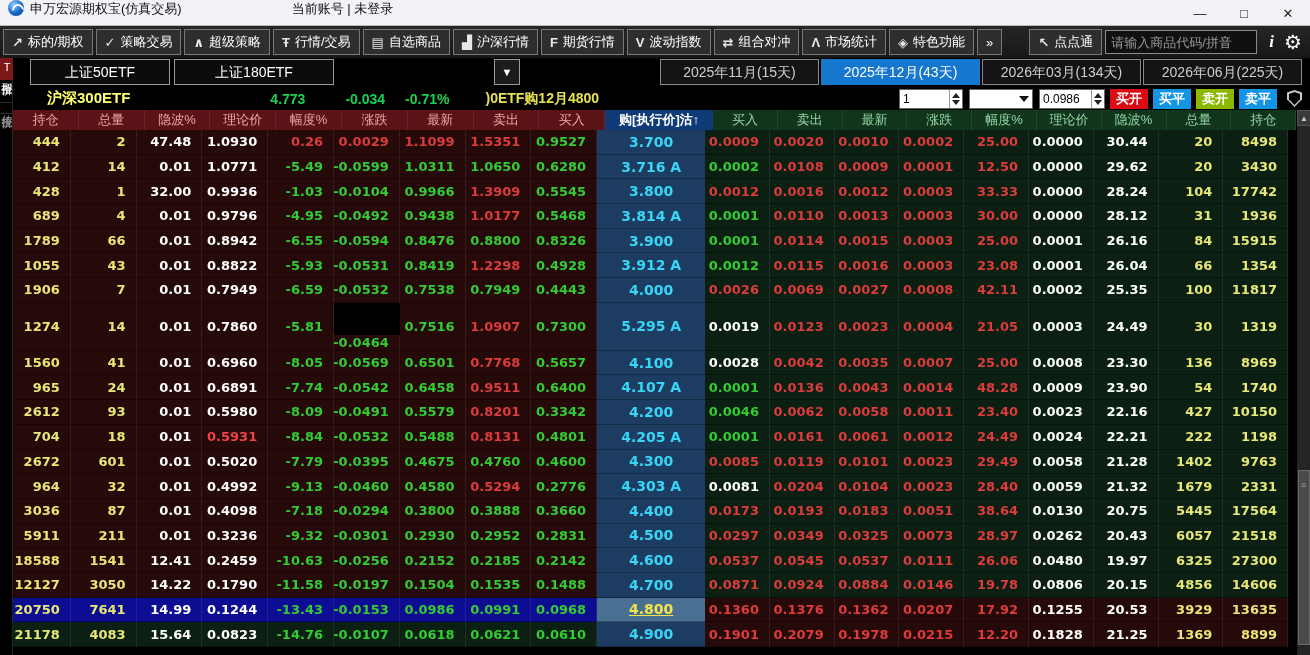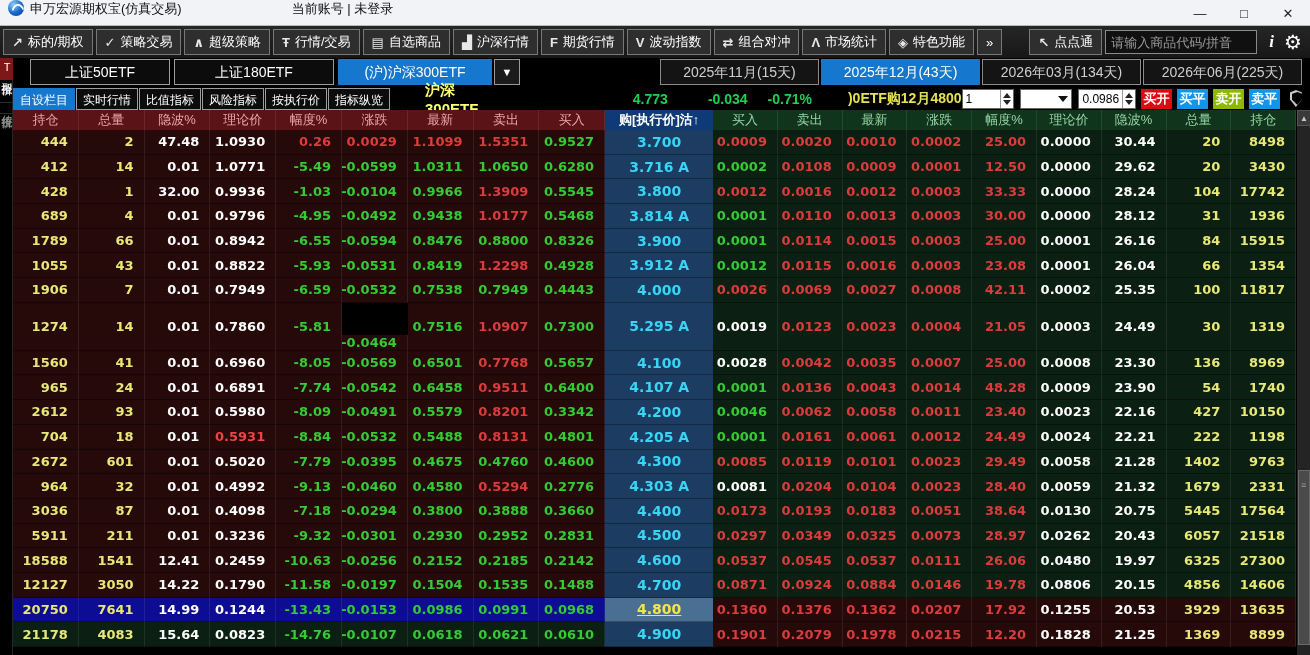--- a/index.html
+++ b/index.html
@@ -83,21 +83,21 @@
   .shield::after { content:""; position:absolute; left:2px; top:2px; width:11px; height:13px;
     background:#000; clip-path:polygon(50% 0,100% 15%,100% 55%,50% 100%,0 55%,0 15%); }
 
   
   .tgrid { display:grid; grid-template-columns:repeat(9,65.8px) 108px repeat(9,64.78px); }
   #thead { position:absolute; top:110px; left:13px; width:1283px; height:20px; }
   #thead .hc { font-size:13px; display:flex; align-items:center; justify-content:center; }
   .hc.call { background:#5a1316; color:#eda6a6; border-right:1px solid #6e2327; }
   .hc.put  { background:#11351c; color:#96d6a6; border-right:1px solid #1f4a2a; }
   .hc.strikeh { background:#0f3a78; color:#fff; font-weight:bold; }
-  #tbody { position:absolute; top:130px; left:13px; width:1283px; height:517px;
+  #tbody { position:absolute; top:130px; left:5px; width:1283px; height:517px;
     display:grid; grid-template-rows:repeat(20,1fr); }
   .trow { height:100%; }
   .cell { font-size:13px; font-weight:bold; font-family:"DejaVu Sans","Liberation Sans",sans-serif;
     display:flex; align-items:center; justify-content:flex-end; padding-right:10px;
     border-right:1px solid rgba(140,140,140,.16); border-bottom:1px solid rgba(0,0,0,.35); }
   .bg-red   { background:#260909; }
   .bg-green { background:#0b1f12; }
   .bg-sel   { background:#0d0d93; }
   .strike { background:#1d3c62; color:#38d6f6; font-weight:bold; font-size:14px;
     display:flex; align-items:center; justify-content:center;
@@ -192,41 +192,32 @@
   </div>
 
   <div id="sidebar">
     <div class="side-tab active">T型报价</div>
     <div class="side-tab idle">传统报价</div>
   </div>
 
   <div id="prodrow">
     <div class="ptab" style="left:17px;width:140px;">上证50ETF</div>
     <div class="ptab" style="left:161px;width:160px;">上证180ETF</div>
-    <div class="ptab active" style="left:325px;width:154px;">(沪)沪深300ETF</div>
     <div class="pdrop" style="left:481px;">
       <span>▼</span>
     </div>
     <div id="expiry">
         <div class="etab">2025年11月(15天)</div>
         <div class="etab active">2025年12月(43天)</div>
         <div class="etab">2026年03月(134天)</div>
         <div class="etab">2026年06月(225天)</div>
       </div>
   </div>
 
   <div id="quoterow">
-    <div id="viewtabs" style="display:flex;">
-        <div class="vtab active">自设栏目</div>
-        <div class="vtab">实时行情</div>
-        <div class="vtab">比值指标</div>
-        <div class="vtab">风险指标</div>
-        <div class="vtab">按执行价</div>
-        <div class="vtab">指标纵览</div>
-      </div>
     <span class="q-name">沪深300ETF</span>
     <span class="q-green q-price">4.773</span>
     <span class="q-green q-chg">-0.034</span>
     <span class="q-green q-pct">-0.71%</span>
     <span class="q-contract">)0ETF购12月4800</span>
     <div class="spinbox" style="margin-left:auto;width:64px;">
       <span class="spin-val">1</span>
       <span class="spin-arrows">
           <i class="arr-up"></i>
           <i class="arr-dn"></i>

